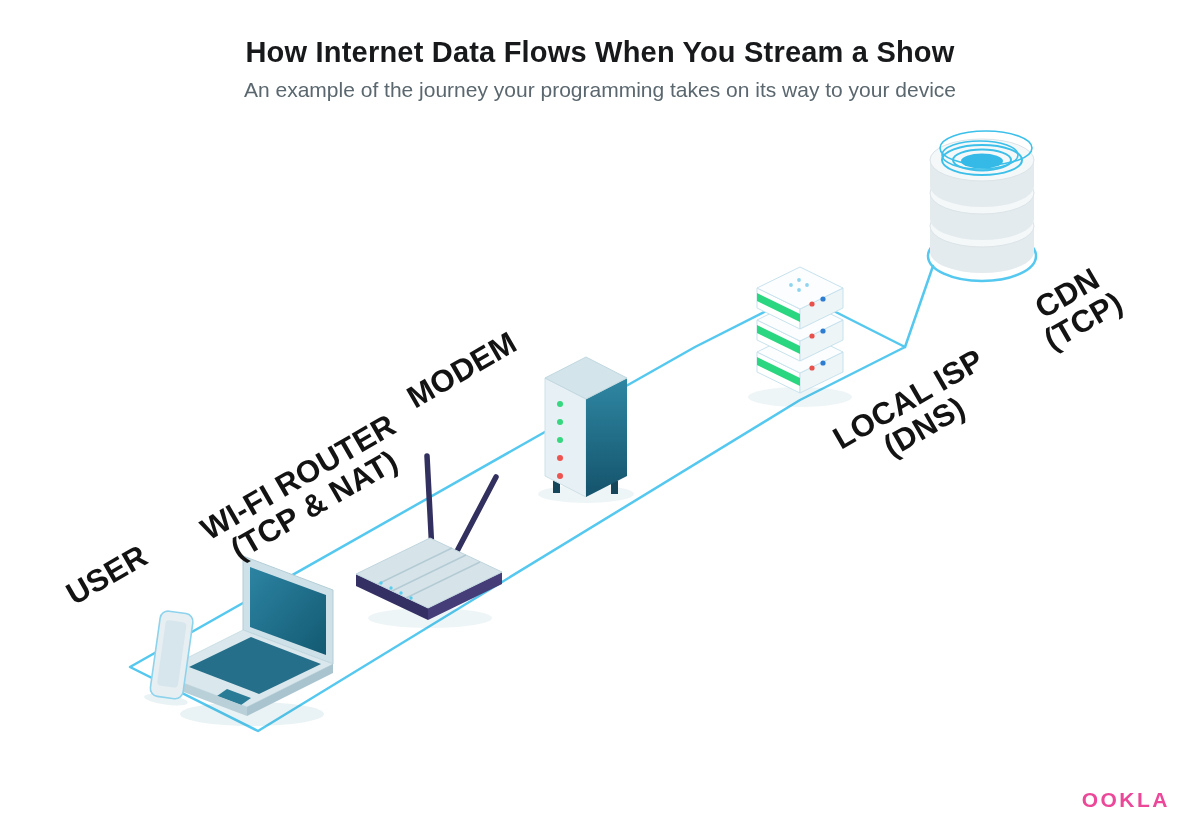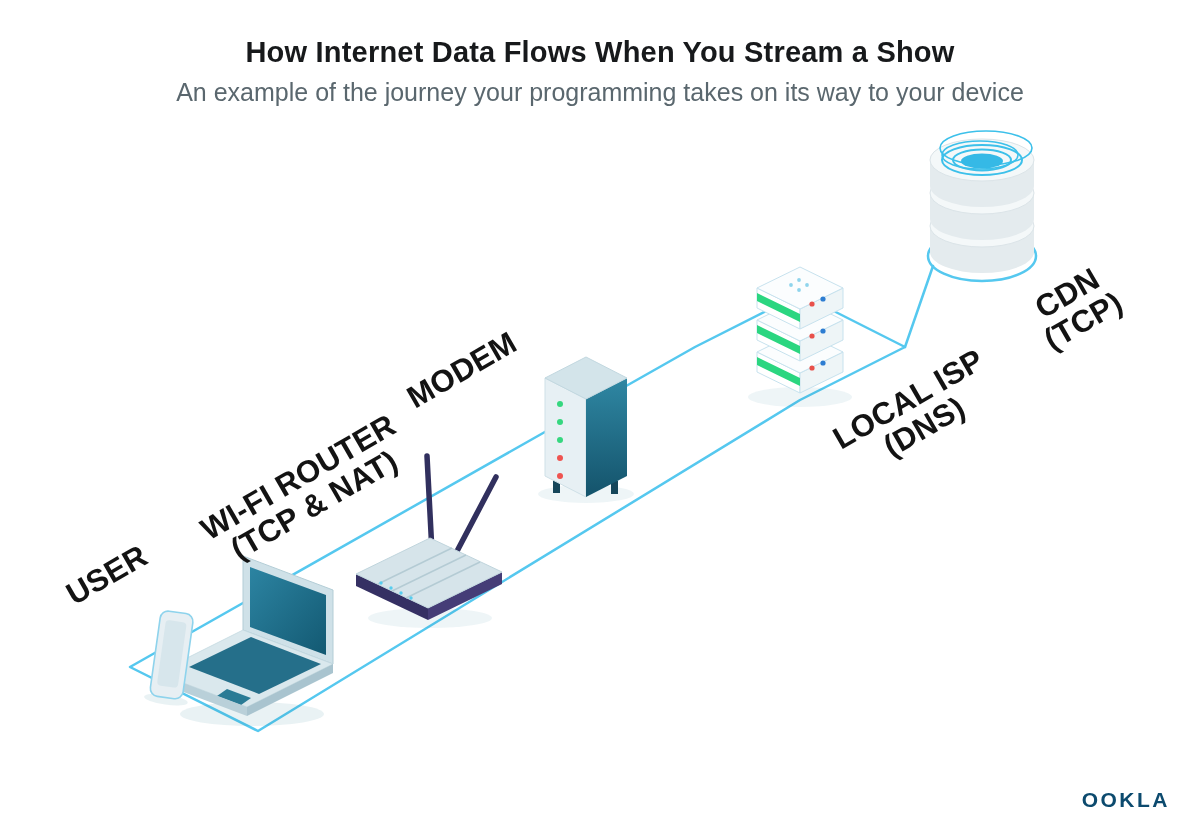--- a/index.html
+++ b/index.html
@@ -2,28 +2,28 @@
 <html><head>
 <meta charset="utf-8">
 <style>
   html,body{margin:0;padding:0;background:#ffffff;}
   .page{
     position:relative;width:1200px;height:836px;background:#ffffff;overflow:hidden;
     font-family:"Liberation Sans",sans-serif;
   }
   .header{position:absolute;top:36px;left:0;right:0;text-align:center;}
   .header h1{margin:0;font-size:29px;font-weight:700;color:#17191b;letter-spacing:0.2px;}
-  .header p{margin:9px 0 0;font-size:25px;font-weight:400;color:#5a676e;}
+  .header p{margin:9px 0 0;font-size:21px;font-weight:400;color:#5a676e;}
   .diagram{position:absolute;left:0;top:0;width:1200px;height:836px;display:block;}
   .iso-label{font-family:"Liberation Sans",sans-serif;font-weight:700;fill:#131313;letter-spacing:0.3px;}
   .footer-left{position:absolute;left:26px;bottom:20px;display:flex;align-items:center;gap:8px;}
   .gauge{width:24px;height:24px;display:block;}
   .st-text{font-size:21px;font-weight:700;letter-spacing:0.6px;color:#15171a;}
   .tm{font-size:9px;color:#555;vertical-align:super;margin-left:2px;}
-  .footer-right{position:absolute;right:30px;bottom:24px;font-size:21px;font-weight:700;letter-spacing:2.5px;color:#0c4a6e;}
+  .footer-right{position:absolute;right:30px;bottom:24px;font-size:21px;font-weight:700;letter-spacing:2.5px;color:#ec4899;}
 </style>
 </head>
 <body>
 
 <div class="page">
 
   <div class="header">
     <h1>How Internet Data Flows When You Stream a Show</h1>
     <p>An example of the journey your programming takes on its way to your device</p>
   </div>

